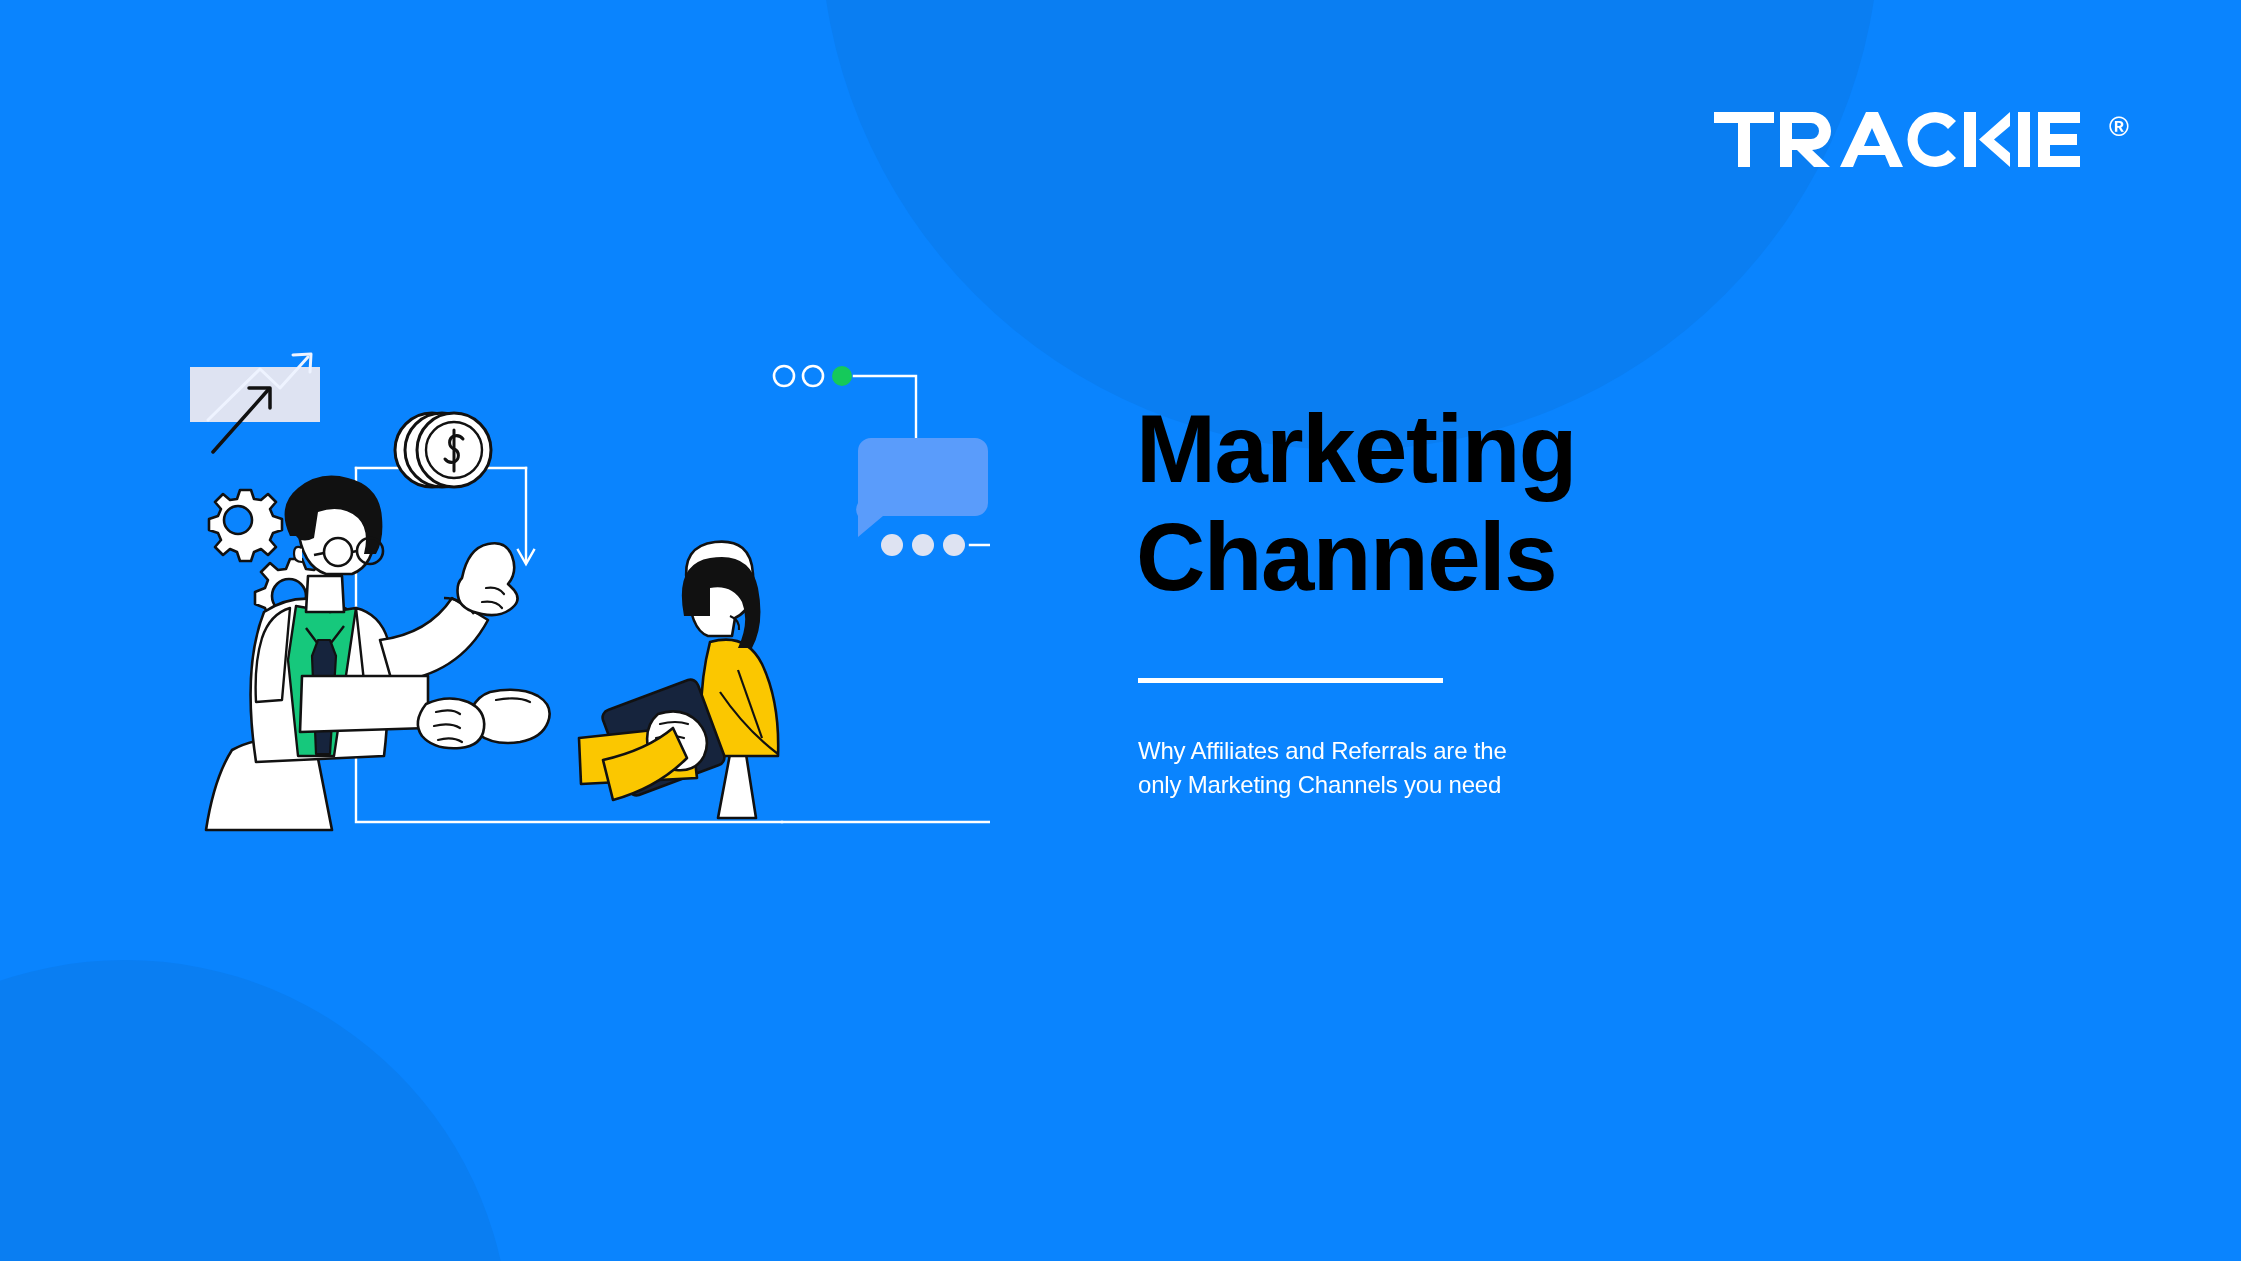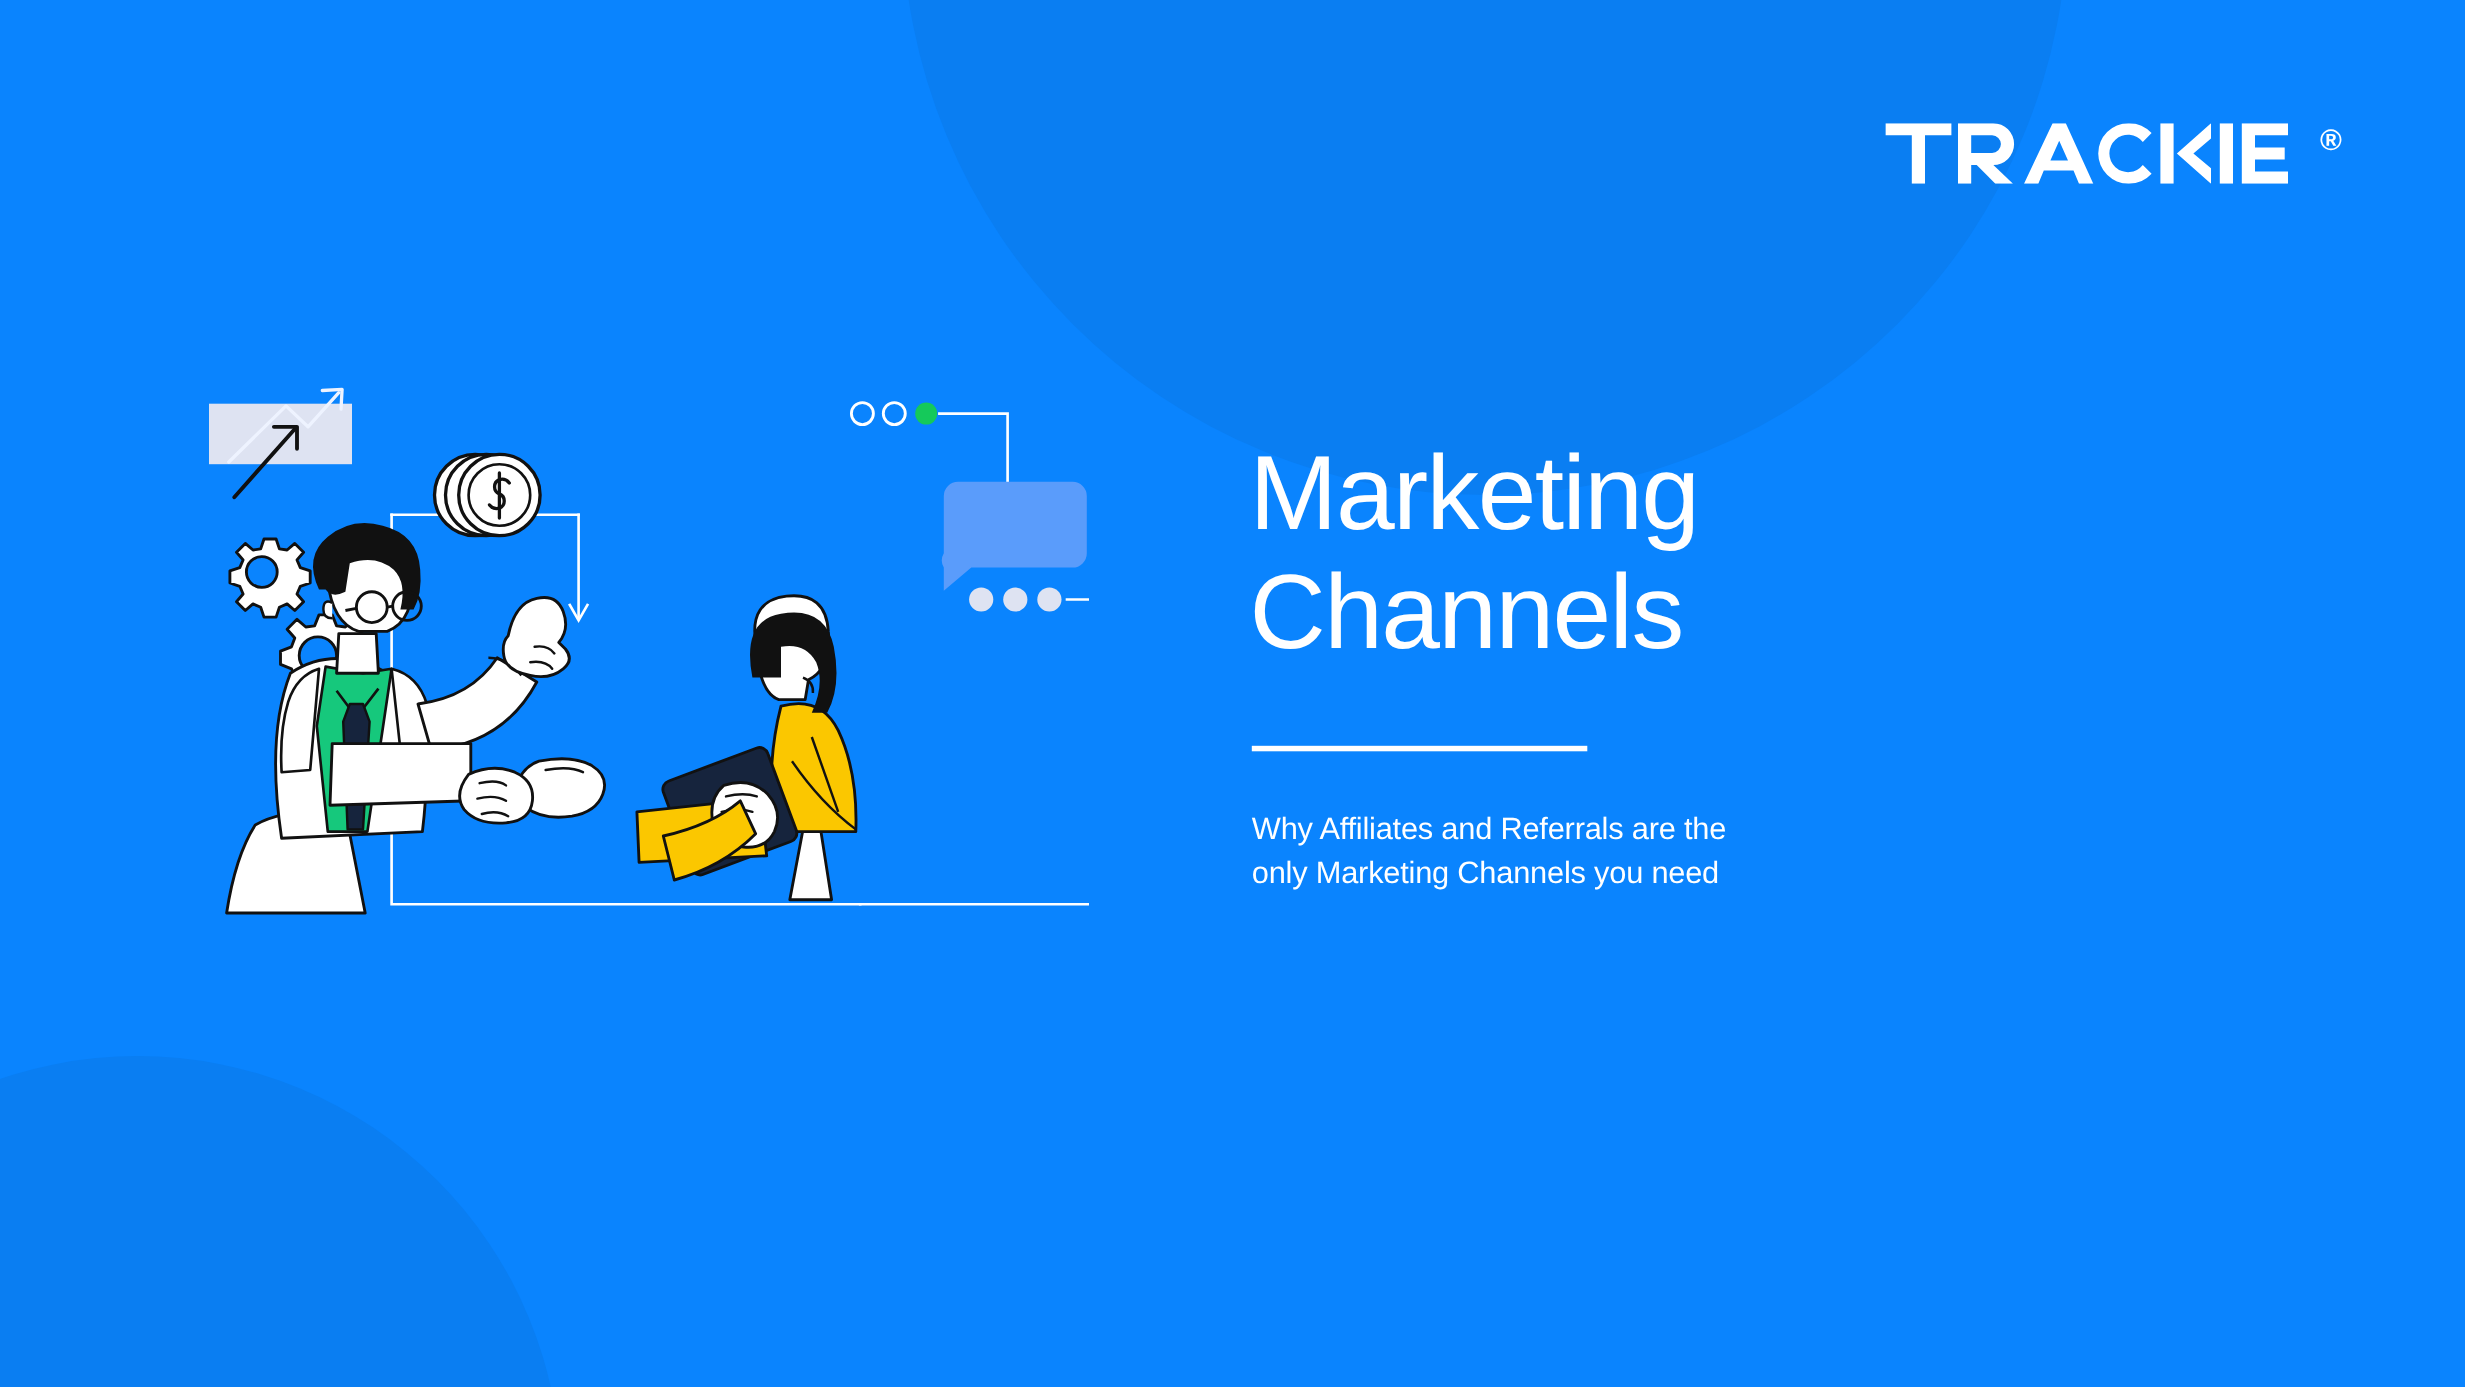--- a/index.html
+++ b/index.html
@@ -58,37 +58,37 @@
   }
 
   
   #copy {
     position: absolute;
     left: 1136px;
     top: 395px;
     width: 950px;
   }
   #headline {
-    color: #ffffff;
+    color: #000000;
     font-size: 96px;
-    font-weight: 400;
+    font-weight: 700;
     line-height: 1.13;
     letter-spacing: -1.5px;
     margin: 0;
     white-space: pre-line;
   }
   #headline-rule {
     width: 305px;
     height: 5px;
     background: #ffffff;
     margin: 66px 0 0 2px;
   }
   #subhead {
     color: #ffffff;
-    font-size: 28px;
+    font-size: 24px;
     font-weight: 400;
     line-height: 1.42;
     margin: 51px 0 0 2px;
     letter-spacing: -0.2px;
     white-space: pre-line;
   }
 
   
   #illustration {
     position: absolute;

